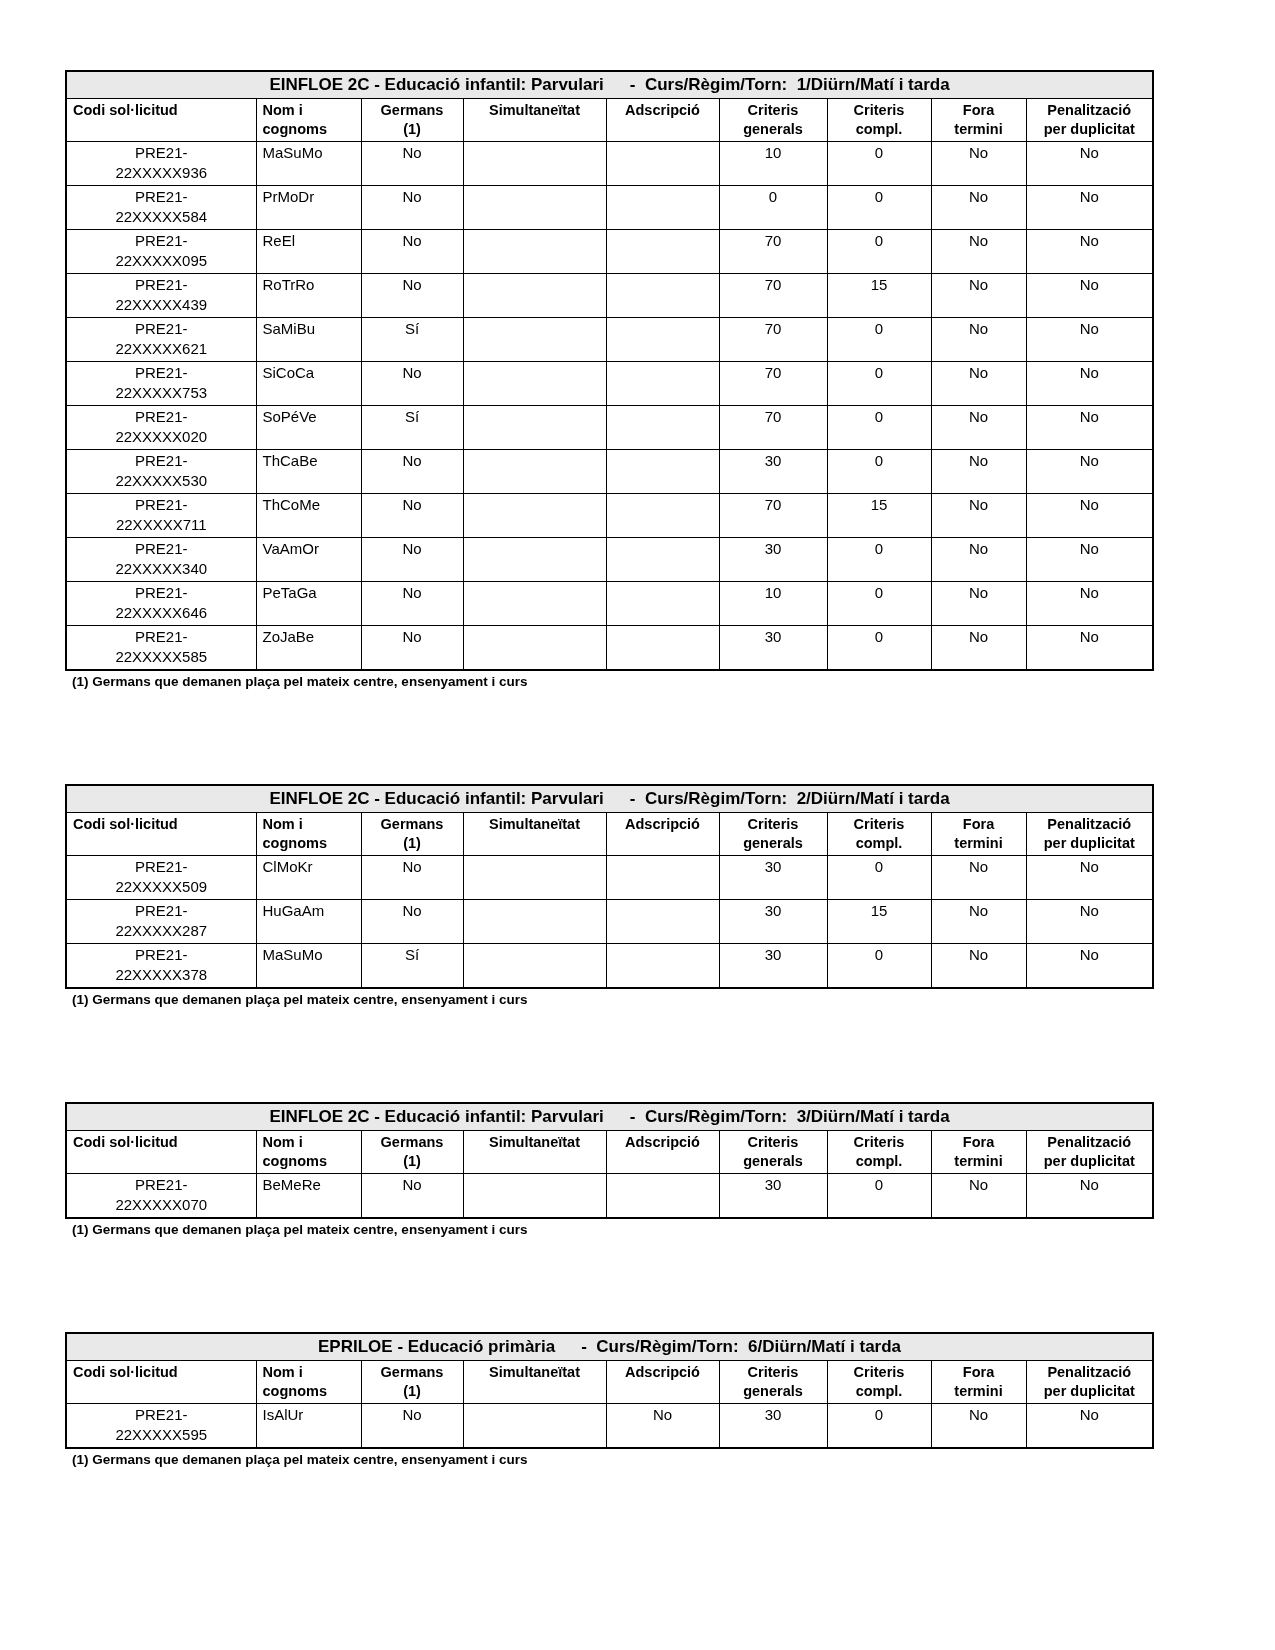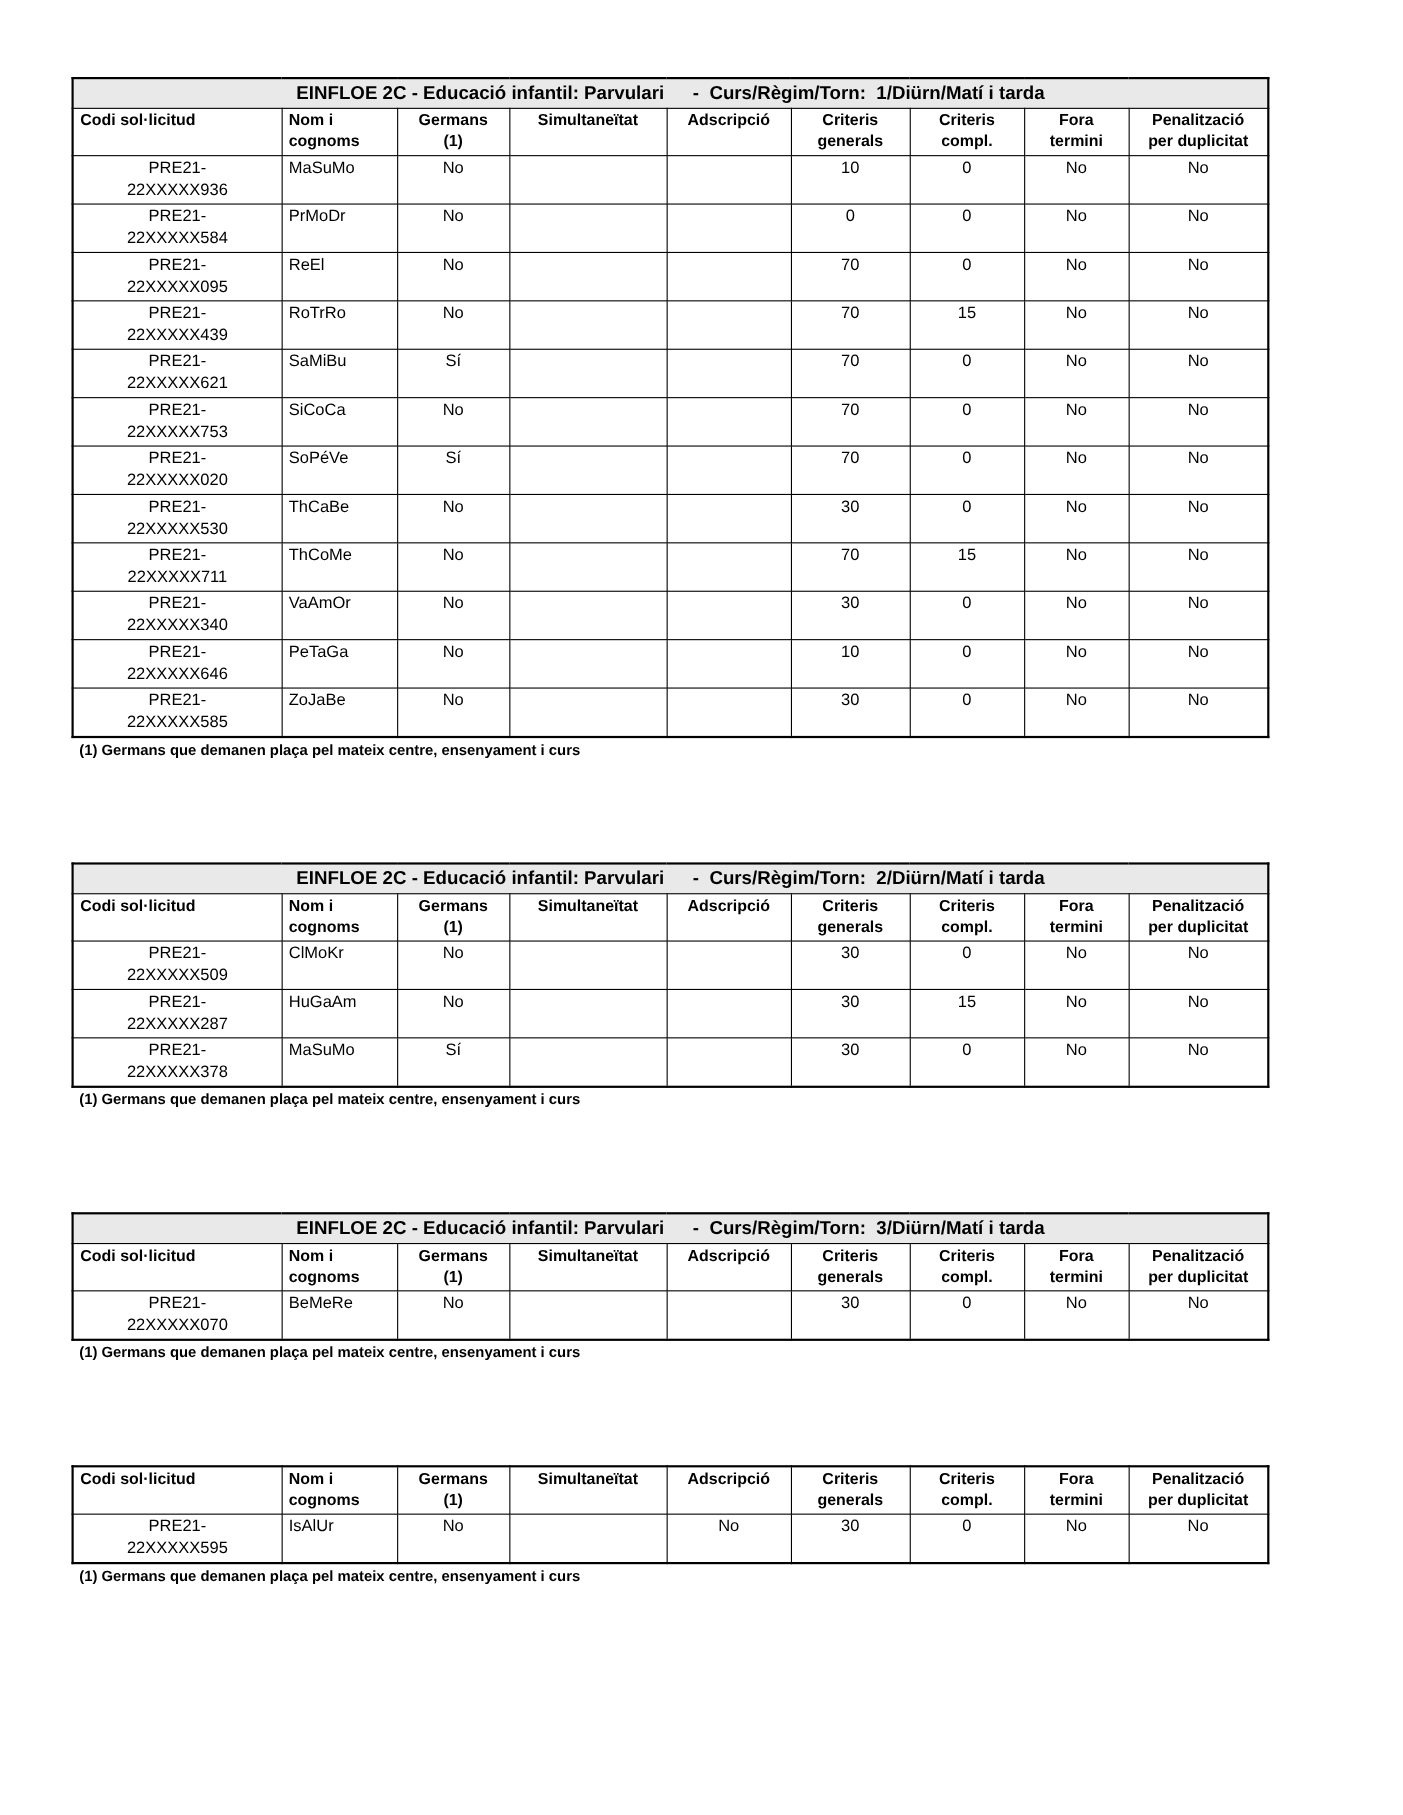--- a/index.html
+++ b/index.html
@@ -492,20 +492,23 @@
           <col class="c1">
           <col class="c2">
           <col class="c3">
           <col class="c4">
           <col class="c5">
           <col class="c6">
           <col class="c7">
           <col class="c8">
         </colgroup>
       <thead>
+        <tr>
+          <th class="title-cell" colspan="9"><span class="t-left">EPRILOE - Educació primària</span><span class="t-right">-  Curs/Règim/Torn:  6/Diürn/Matí i tarda</span></th>
+        </tr>
         <tr class="head-row">
             <th class="align-left">
               <div>Codi sol·licitud</div>
             </th>
             <th class="align-left">
               <div>Nom i</div>
               <div>cognoms</div>
             </th>
             <th class="align-center">
               <div>Germans</div>

